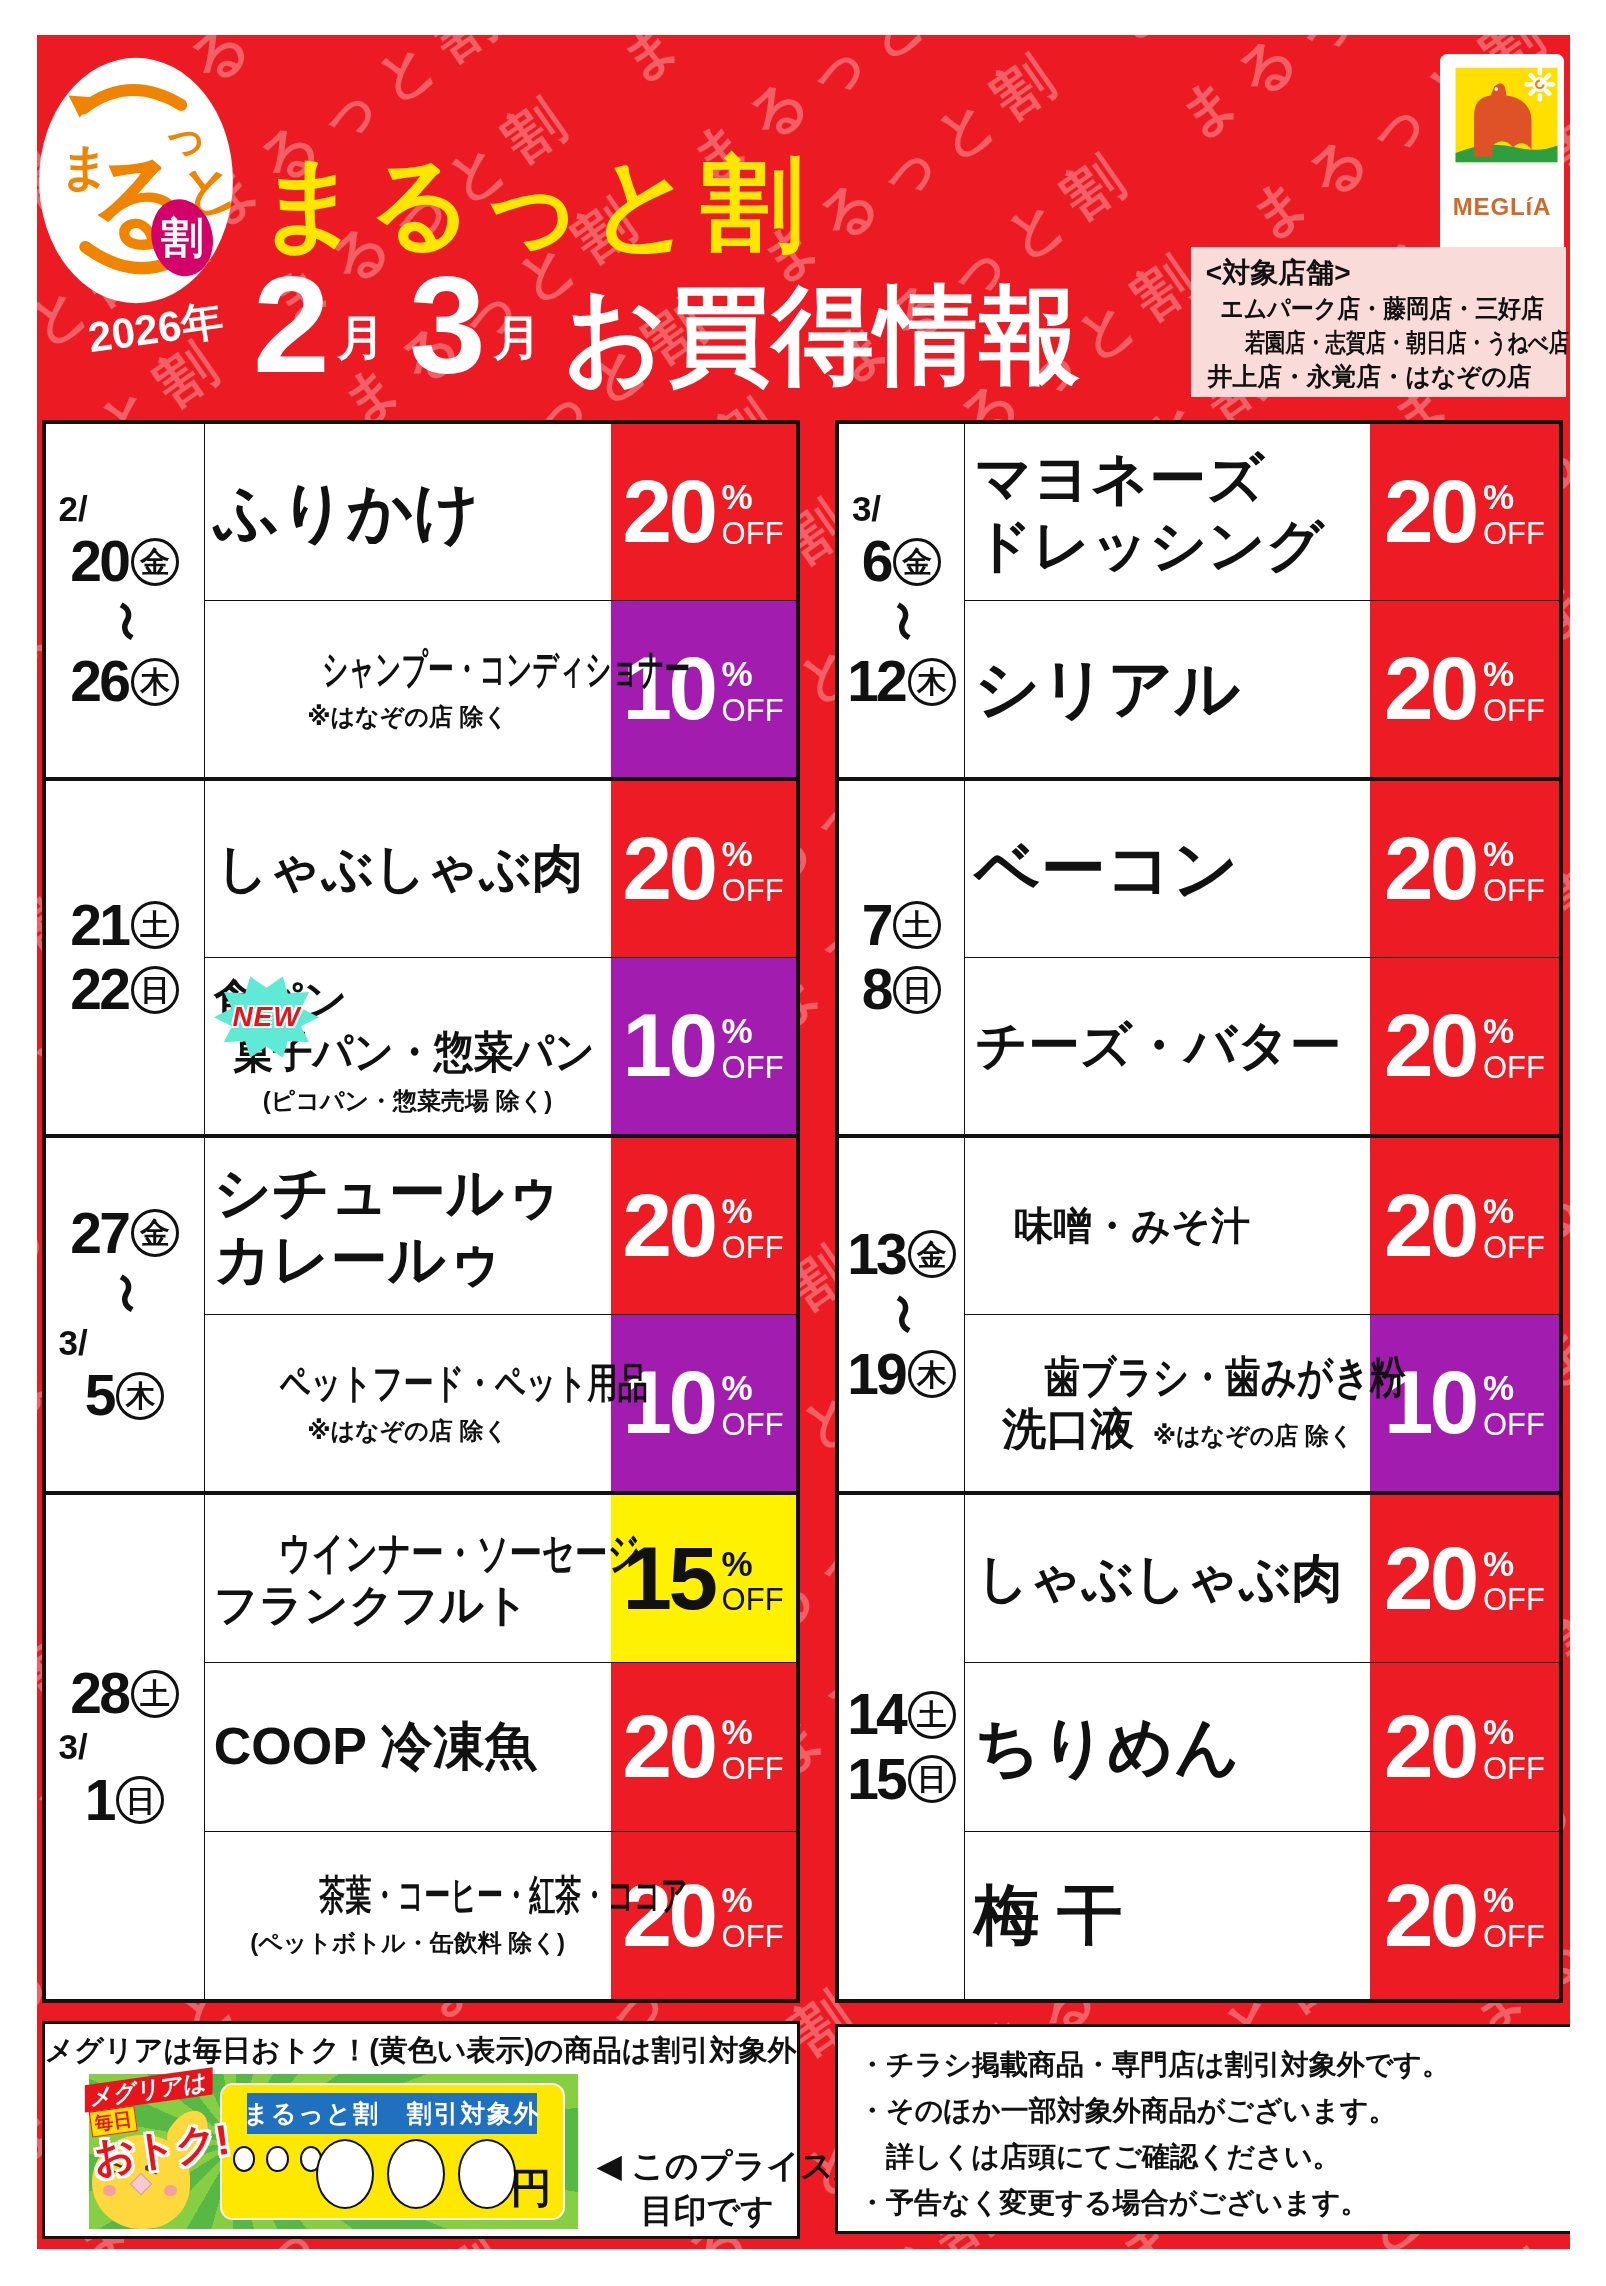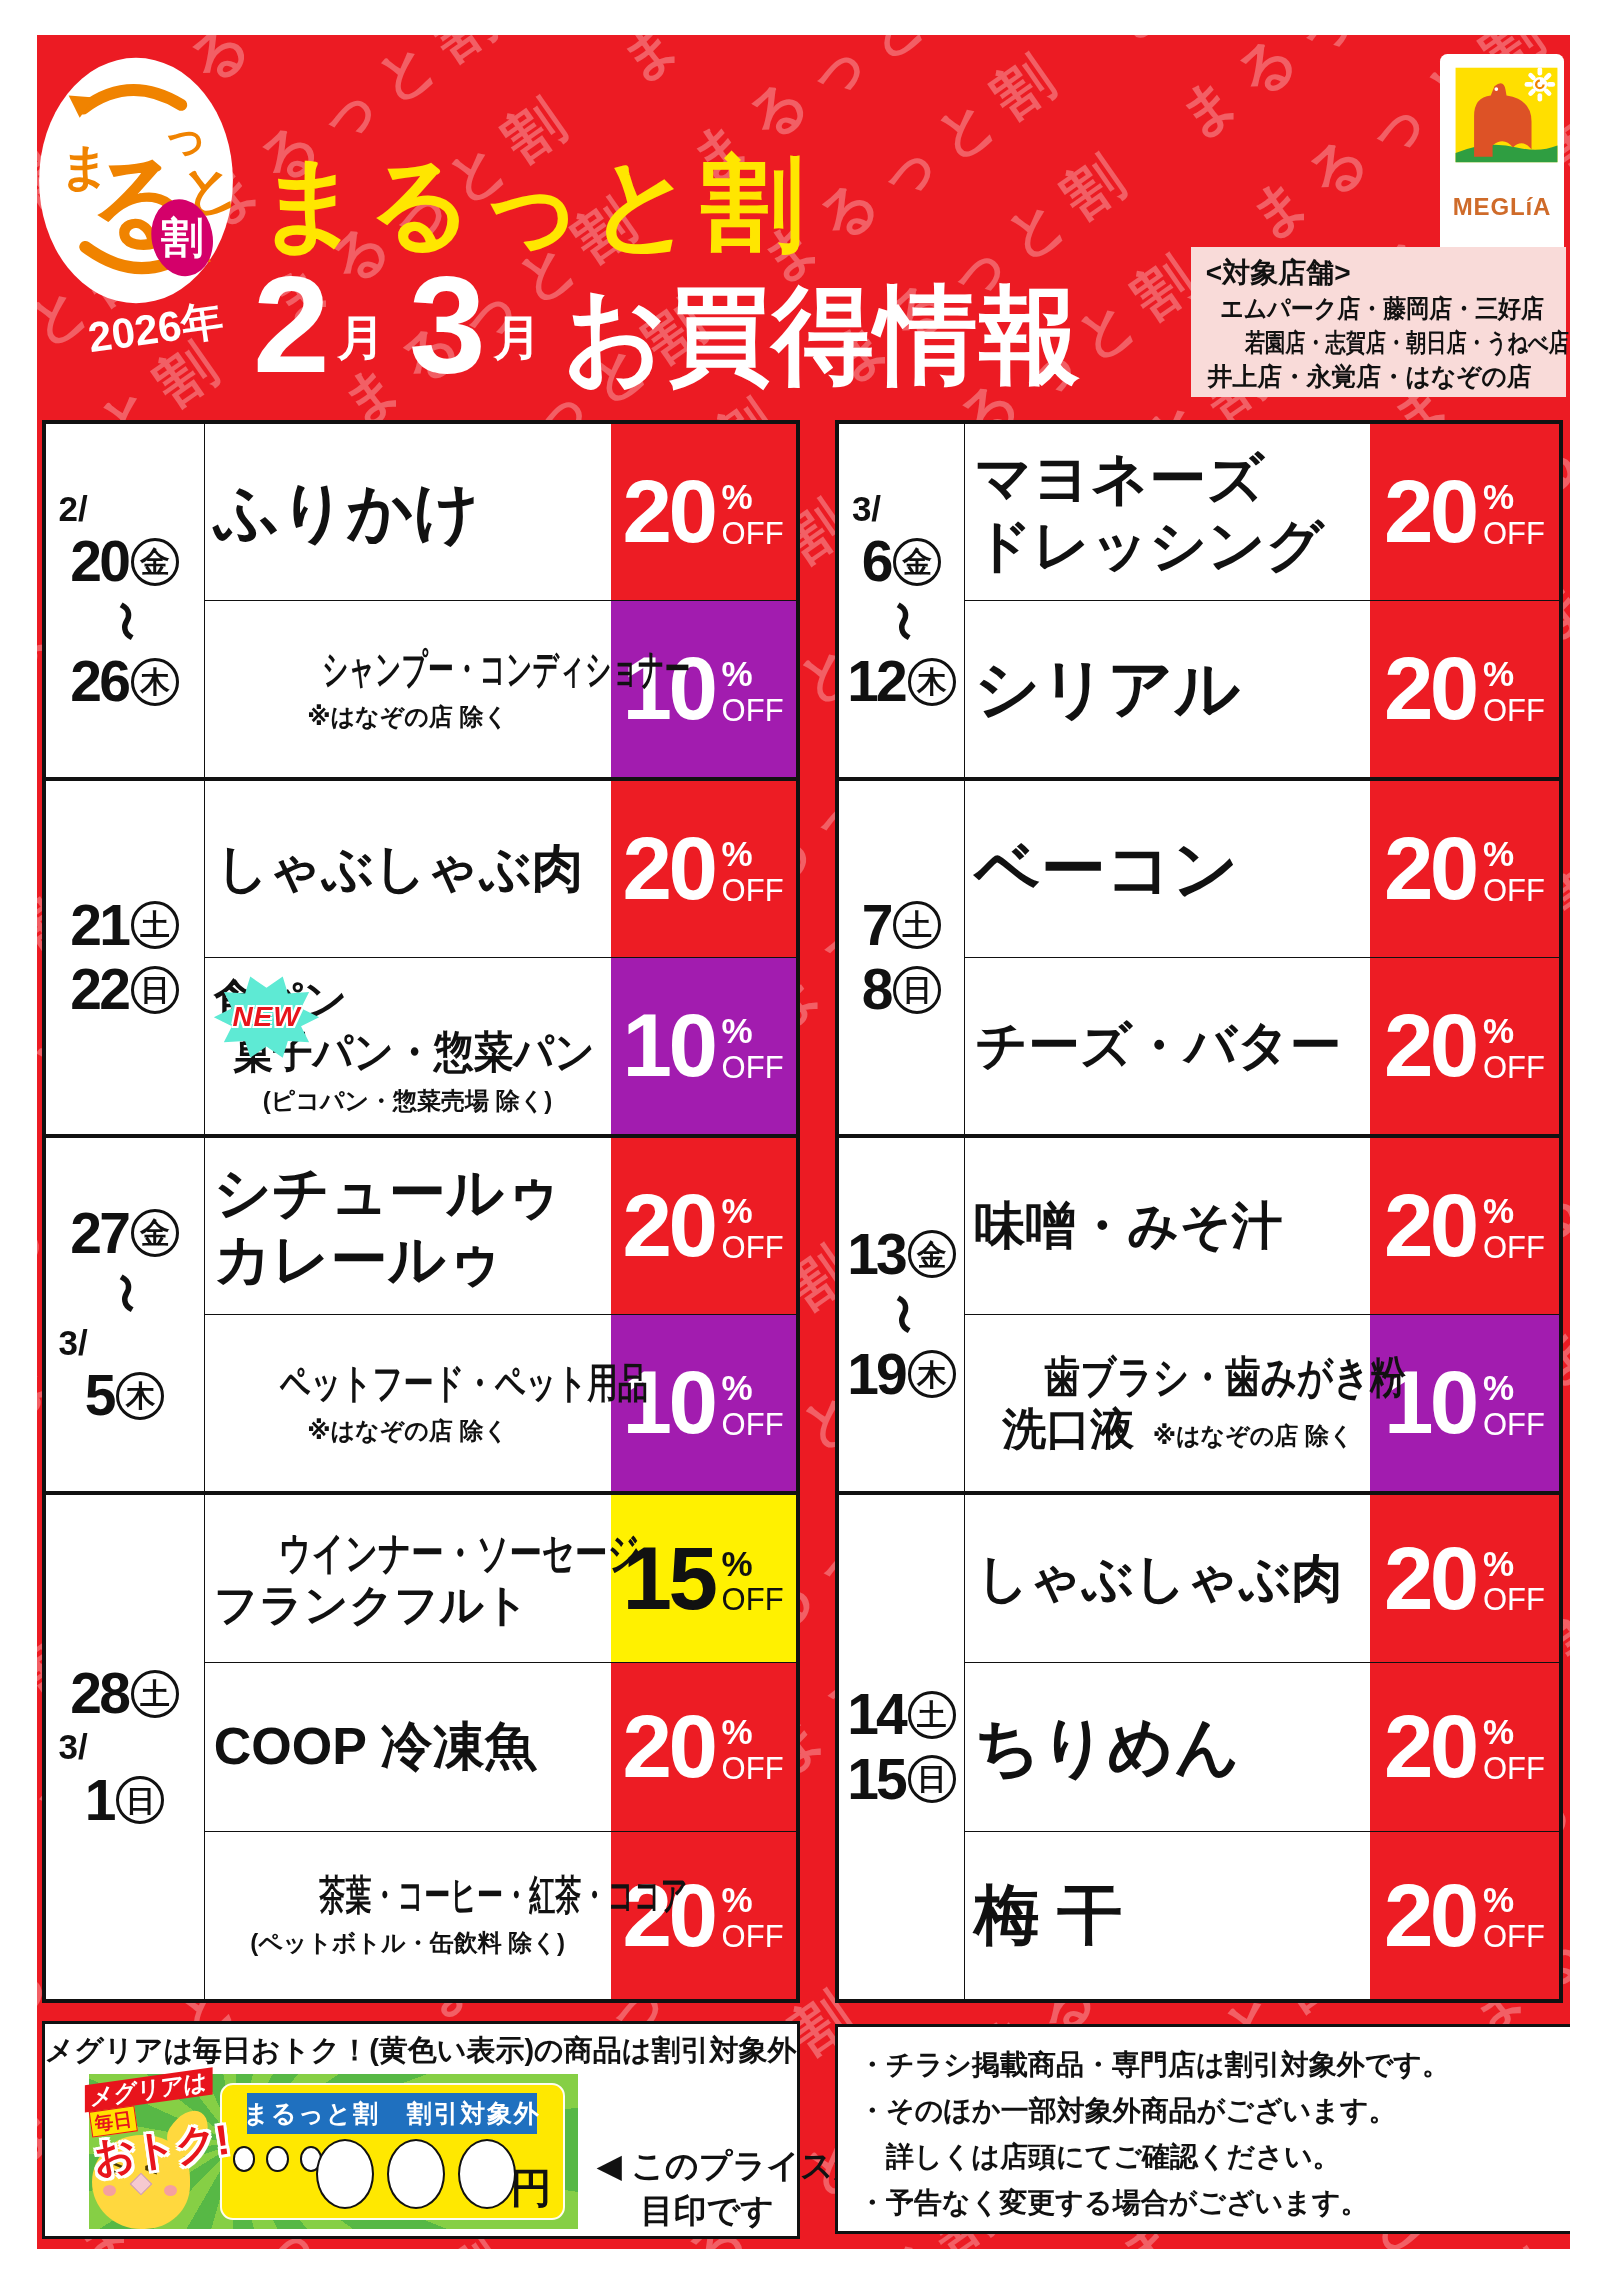--- a/index.html
+++ b/index.html
@@ -475,21 +475,21 @@
               <div class="dtilde">〜</div>
               <div class="dday">
                 <span class="dnum">19</span>
                 <span class="dcirc">木</span>
               </div>
             </div>
             <div class="rows">
               <div class="row">
                 <div class="prod">
                   <div class="lines">
-                    <div class="pline"><span class="fitline" style="font-size: 51px;">味噌・みそ汁</span></div>
+                    <div class="pline"><span class="fitline" style="font-size: 39px; margin-left: 40px;">味噌・みそ汁</span></div>
                   </div>
                 </div>
                 <div class="price red">
                   <span class="pnum">20</span>
                   <span class="pcol">
                     <span class="ppct">%</span>
                     <span class="poff">OFF</span>
                   </span>
                 </div>
               </div>

